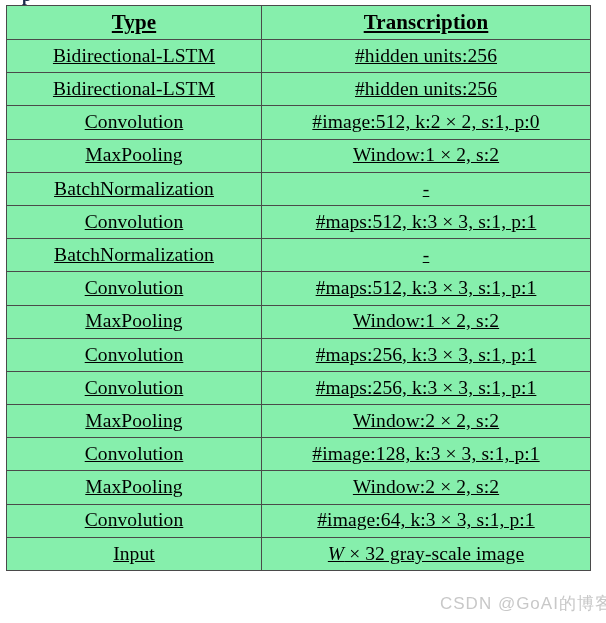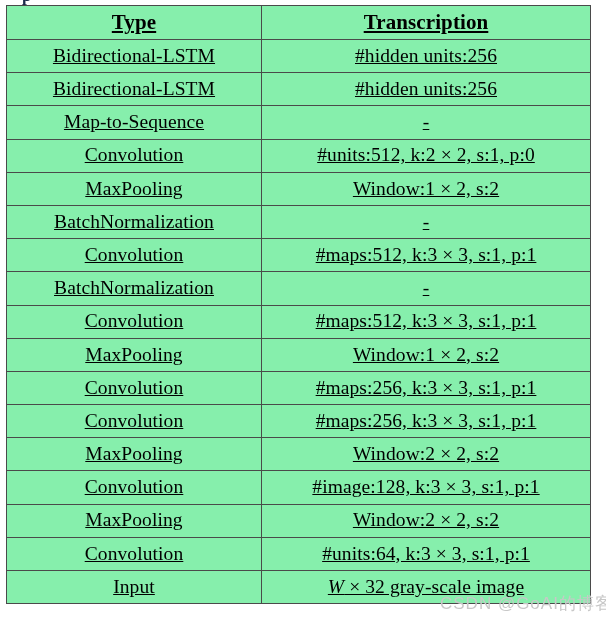--- a/index.html
+++ b/index.html
@@ -122,26 +122,22 @@
     <tbody id="table-body">
         <tr>
           <td class="type-cell">Bidirectional-LSTM</td>
           <td class="conf-cell">#hidden units:256</td>
         </tr>
         <tr>
           <td class="type-cell">Bidirectional-LSTM</td>
           <td class="conf-cell">#hidden units:256</td>
         </tr>
         <tr>
-          <td class="type-cell">Map-to-Sequence</td>
-          <td class="conf-cell">-</td>
-        </tr>
-        <tr>
           <td class="type-cell">Convolution</td>
-          <td class="conf-cell">#units:512, k:2 × 2, s:1, p:0</td>
+          <td class="conf-cell">#image:512, k:2 × 2, s:1, p:0</td>
         </tr>
         <tr>
           <td class="type-cell">MaxPooling</td>
           <td class="conf-cell">Window:1 × 2, s:2</td>
         </tr>
         <tr>
           <td class="type-cell">BatchNormalization</td>
           <td class="conf-cell">-</td>
         </tr>
         <tr>
@@ -175,21 +171,21 @@
         <tr>
           <td class="type-cell">Convolution</td>
           <td class="conf-cell">#image:128, k:3 × 3, s:1, p:1</td>
         </tr>
         <tr>
           <td class="type-cell">MaxPooling</td>
           <td class="conf-cell">Window:2 × 2, s:2</td>
         </tr>
         <tr>
           <td class="type-cell">Convolution</td>
-          <td class="conf-cell">#units:64, k:3 × 3, s:1, p:1</td>
+          <td class="conf-cell">#image:64, k:3 × 3, s:1, p:1</td>
         </tr>
         <tr>
           <td class="type-cell">Input</td>
           <td class="conf-cell"><span class="ital">W</span> × 32 gray-scale image</td>
         </tr>
       </tbody>
   </table>
 </div>
 
 <div id="watermark">CSDN @GoAI的博客</div>

